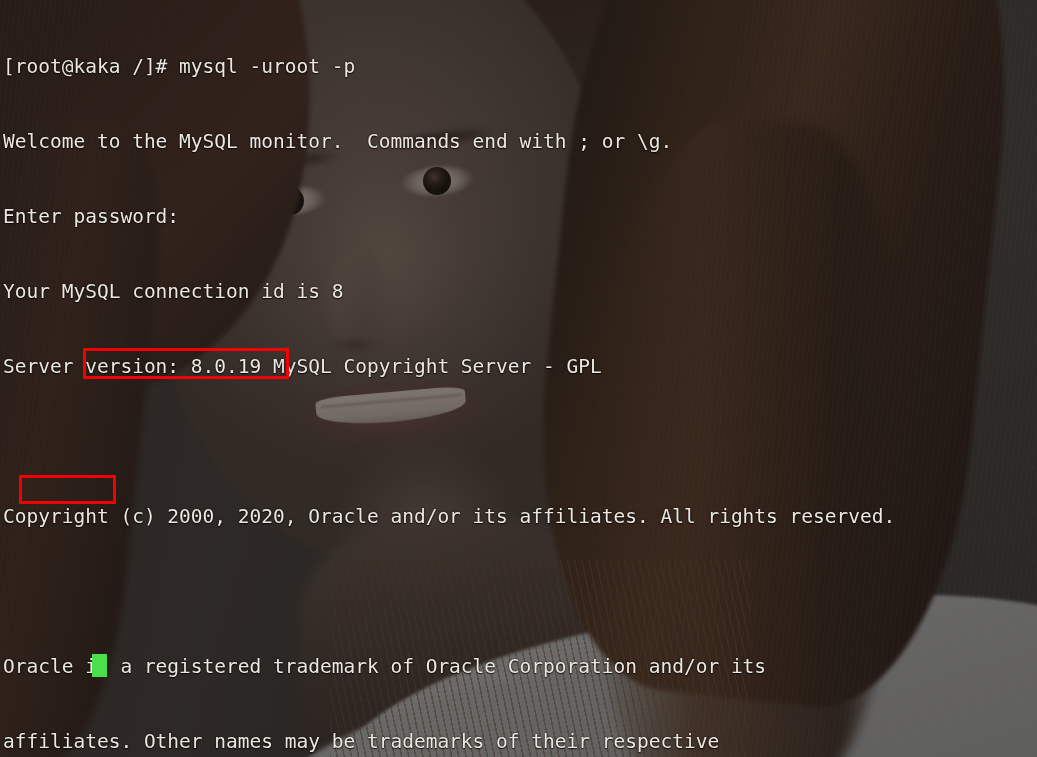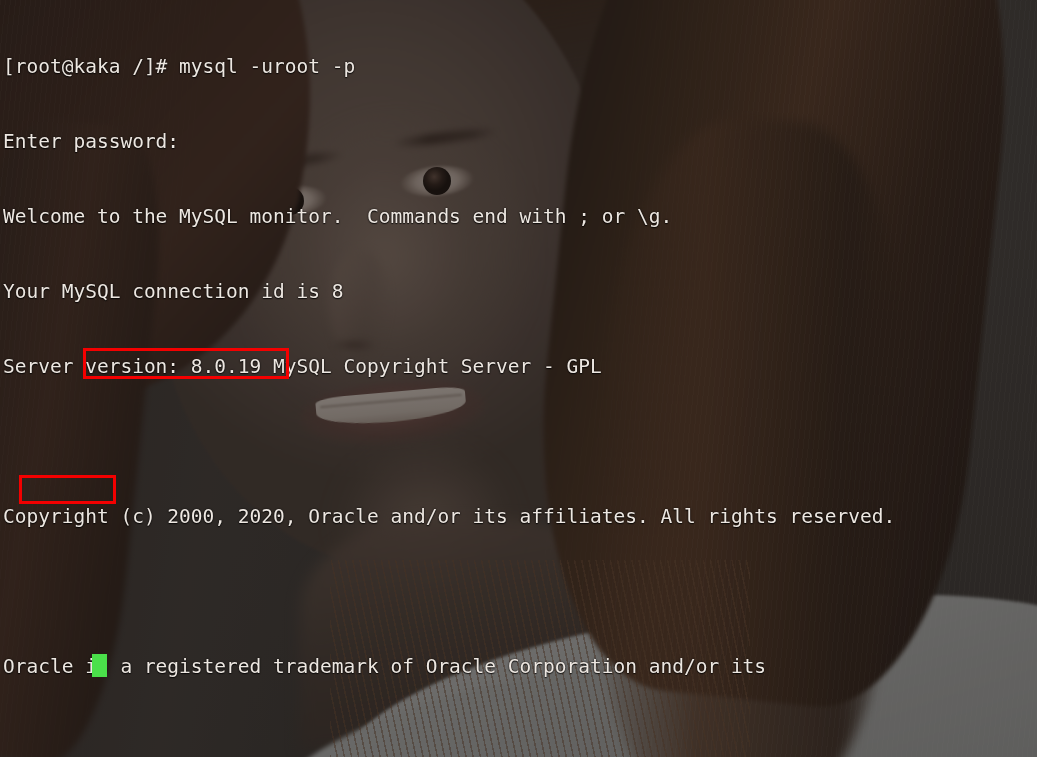--- a/index.html
+++ b/index.html
@@ -274,28 +274,29 @@
     <div class="ph hairL2"></div>
     <div class="ph hairR"></div>
     <div class="ph hairR2"></div>
     <div class="ph strands2"></div>
     <div class="ph strands"></div>
     <div class="ph darken"></div>
   </div>
 
   <div id="terminal">
     <div class="line">[root@kaka /]# mysql -uroot -p</div>
+    <div class="line">Welcome to the MySQL monitor.  Commands end with ; or \g.</div>
     <div class="line">Enter password:</div>
-    <div class="line">Welcome to the MySQL monitor.  Commands end with ; or \g.</div>
     <div class="line">Your MySQL connection id is 8</div>
     <div class="line">Server version: 8.0.19 MySQL Copyright Server - GPL</div>
     <div class="line"></div>
     <div class="line">Copyright (c) 2000, 2020, Oracle and/or its affiliates. All rights reserved.</div>
     <div class="line"></div>
     <div class="line">Oracle is a registered trademark of Oracle Corporation and/or its</div>
+    <div class="line">affiliates. Other names may be trademarks of their respective</div>
     
     
     
     
     
     
     
     
     
     

